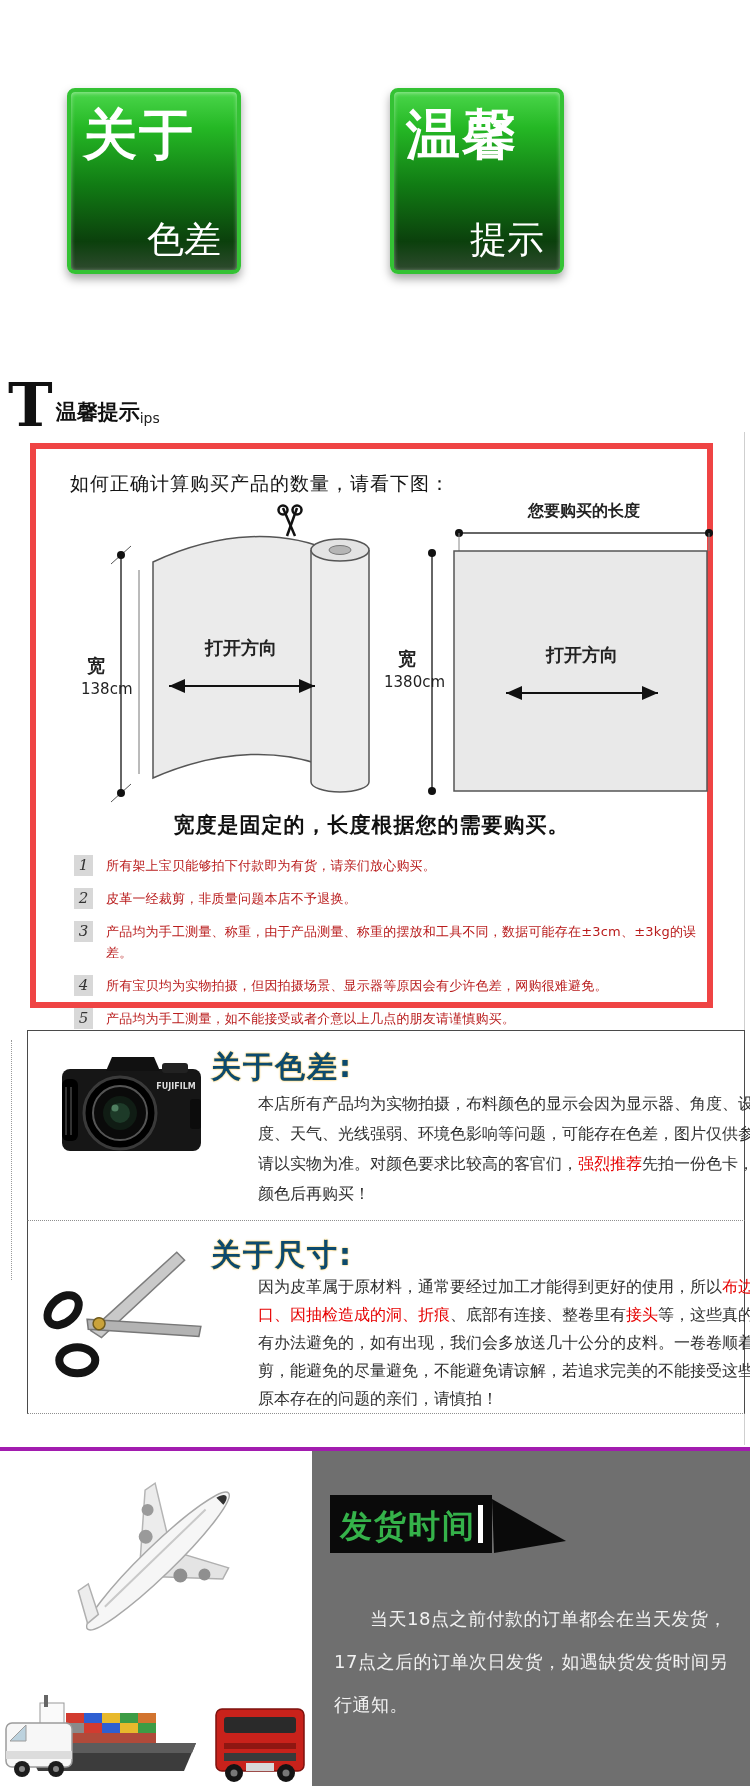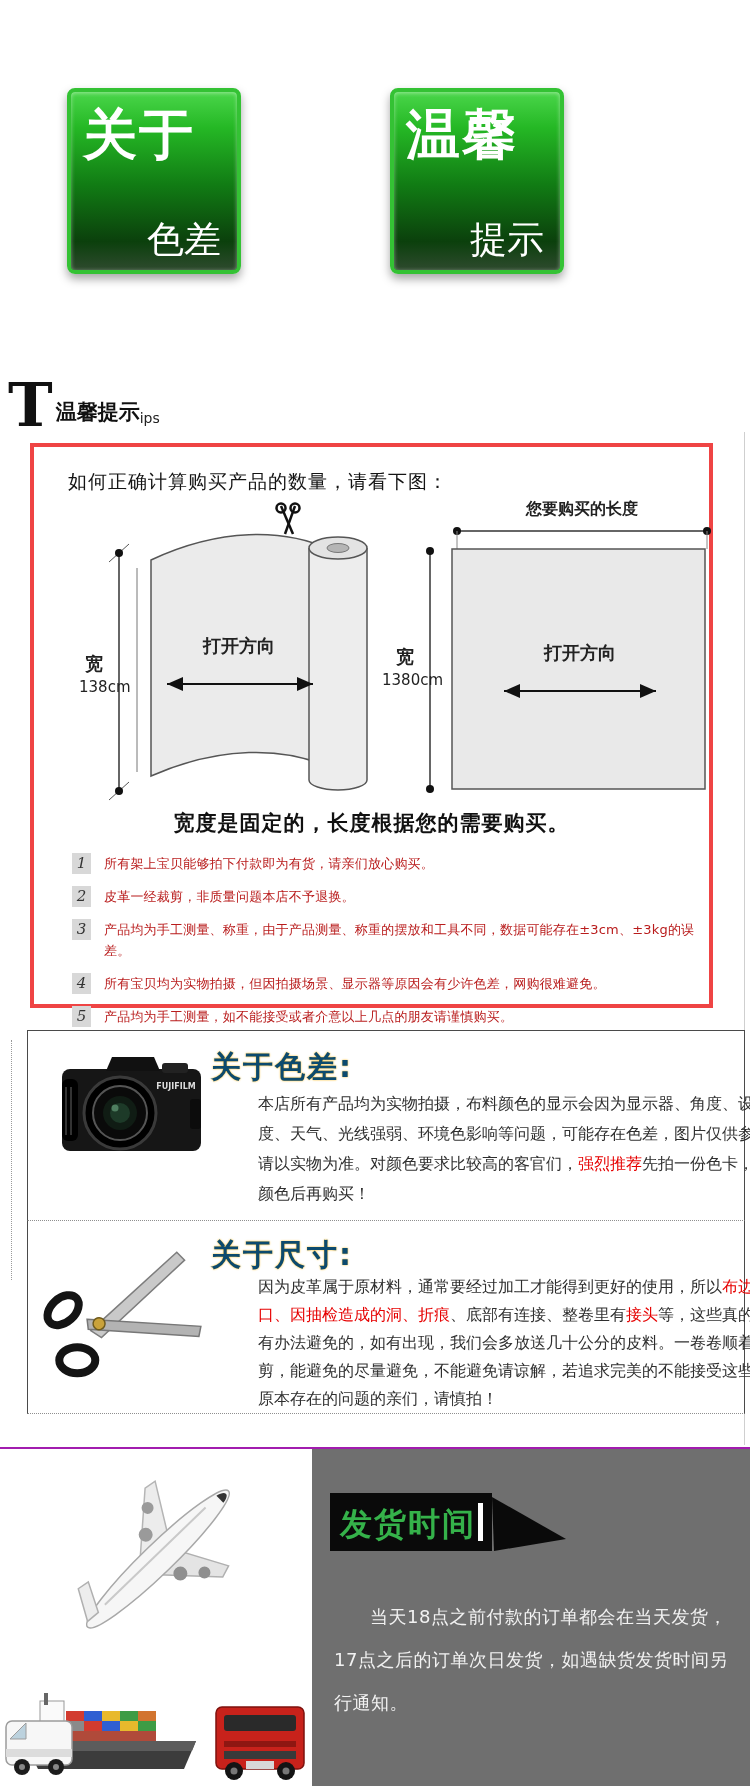--- a/index.html
+++ b/index.html
@@ -19,21 +19,21 @@
   .t-header { position:absolute; left:8px; top:381px; display:flex; align-items:flex-end; color:#111; }
   .t-big { font-family:"DejaVu Serif","Liberation Serif",serif; font-size:60px; font-weight:bold; line-height:.8; }
   .t-cn  { font-family:"DejaVu Serif","Liberation Serif",serif; font-size:21px; font-weight:bold; margin-left:3px; padding-bottom:3px; }
   .t-ips { font-size:14px; padding-bottom:3px; color:#222; }
 
   
   .rail-right { position:absolute; left:744px; top:432px; height:1013px; width:0; border-left:1px solid #cfcfcf; }
   .rail-left  { position:absolute; left:11px; top:1040px; height:240px; width:0; border-left:1px dotted #9a9a9a; }
 
   
-  .guide-box { position:absolute; left:30px; top:443px; width:683px; height:565px; border:4px solid #ef4444; background:#fff; }
+  .guide-box { position:absolute; left:30px; top:443px; width:683px; height:565px; border:6px solid #ef4444; background:#fff; }
   .guide-title { position:absolute; left:34px; top:22px; font-size:19px; color:#141414; letter-spacing:1px; }
   .diag { position:absolute; }
   .diag-left  { left:45px;  top:55px; }
   .diag-right { left:348px; top:50px; }
   .guide-summary { position:absolute; left:0; right:0; top:362px; text-align:center; font-size:21px; font-weight:bold; color:#111; letter-spacing:1px; }
   .notes { position:absolute; left:38px; top:406px; right:8px; }
   .note-row { display:flex; align-items:flex-start; margin-bottom:12px; }
   .note-num { flex:0 0 auto; width:19px; height:21px; background:#d8d8d8; color:#333; text-align:center;
               font-family:"DejaVu Serif","Liberation Serif",serif; font-style:italic; font-size:15px; line-height:21px; margin-right:13px; }
   .note-text { font-size:13px; color:#b91c1c; line-height:21px; letter-spacing:.2px; }
@@ -48,21 +48,21 @@
   .sec-title { position:absolute; left:183px; top:16px; font-size:30px; font-weight:bold; color:#0c4a6e;
                text-shadow:0 0 2px #ffb300; letter-spacing:2px; }
   .sec-para  { position:absolute; left:182px; top:58px; width:532px; font-size:16px; line-height:30px; color:#2f2f2f;margin-left:48px; }
   .size-box .sec-title { top:14px; }
   .size-box .sec-para  { top:52px; line-height:28px; }
   .sec-para .red { color:#e60000; }
   .camera-art   { position:absolute; left:26px; top:12px; }
   .scissors-art { position:absolute; left:8px;  top:20px; }
 
   
-  .ship-section { position:absolute; left:0; top:1447px; width:750px; height:339px; border-top:2px solid #a21caf; }
+  .ship-section { position:absolute; left:0; top:1447px; width:750px; height:339px; border-top:4px solid #a21caf; }
   .ship-photo { position:absolute; left:0; top:0; width:312px; height:339px; background:#fff; }
   .ship-panel { position:absolute; left:312px; top:0; width:438px; height:339px; background:#6f6f6f; }
   .ship-banner { position:absolute; left:18px; top:44px; }
   .ship-para { position:absolute; left:22px; right:14px; top:146px; font-size:18px; line-height:43px; color:#f2f2f2; text-indent:2em; letter-spacing:.5px; }
 </style>
 </head>
 <body>
 
 <div class="page">
 

